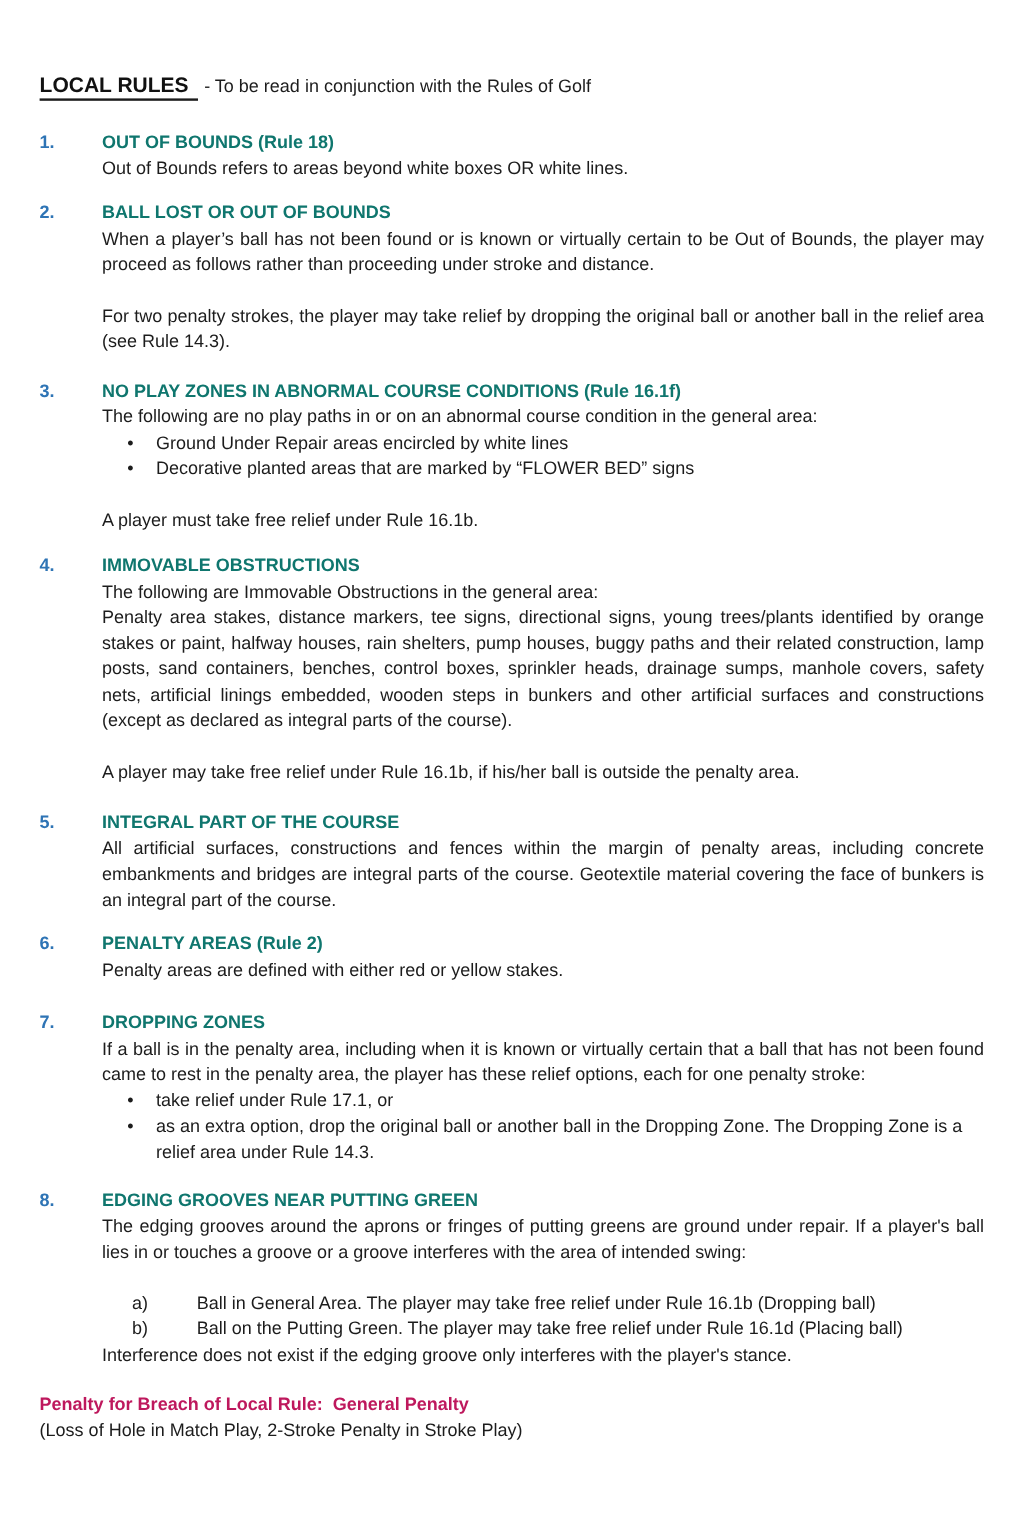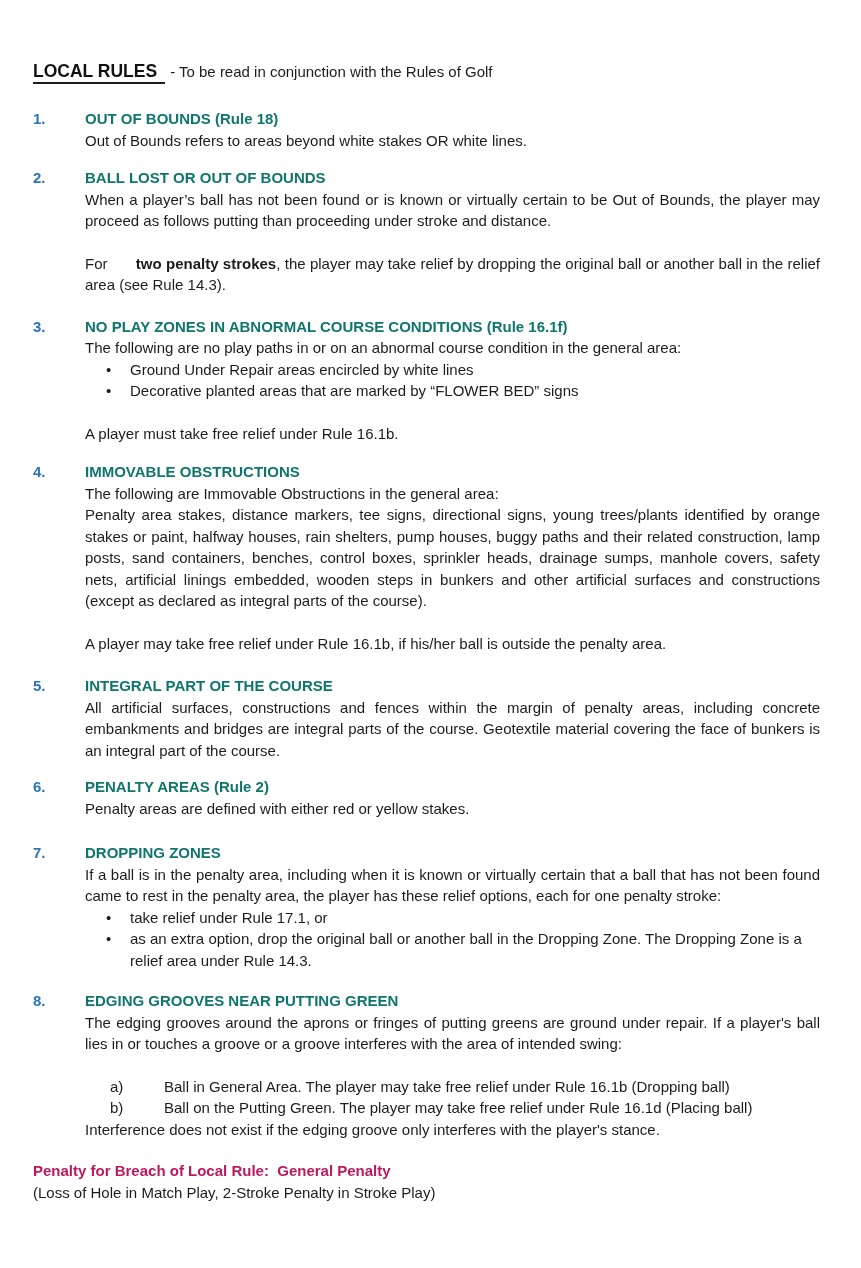--- a/index.html
+++ b/index.html
@@ -34,44 +34,44 @@
   .justify { text-align: justify; }
   p.gap { margin-top: 21px; }
   .bullet { display: flex; }
   .bullet .dot { flex: 0 0 24px; margin-left: 21px; }
   .bullet .txt { flex: 1; }
   .letter-item { display: flex; }
   .letter-item .lab { flex: 0 0 40px; margin-left: 25px; }
   .letter-item .txt { flex: 1; margin-left: 14px; }
   .footer { margin-top: 20px; }
   .footer-title { color: #be185d; font-weight: 700; white-space: pre-wrap; }
-  b { font-weight: 700; margin-left: 24px; }
+  b { font-weight: 400; }
 </style>
 </head>
 <body>
 
 <div class="page">
 
   <div class="title-row">
     <span class="t-main">LOCAL RULES</span><span class="t-rest">- To be read in conjunction with the Rules of Golf</span>
   </div>
 
   <div class="section" style="margin-top:24px">
     <div class="num">1.</div>
     <div class="content">
       <div class="heading">OUT OF BOUNDS (Rule 18)</div>
-      <p>Out of Bounds refers to areas beyond white stakes OR white lines.</p>
+      <p>Out of Bounds refers to areas beyond white boxes OR white lines.</p>
     </div>
   </div>
 
   <div class="section" style="margin-top:16px">
     <div class="num">2.</div>
     <div class="content">
       <div class="heading">BALL LOST OR OUT OF BOUNDS</div>
-      <p class="justify">When a player’s ball has not been found or is known or virtually certain to be Out of Bounds, the player may proceed as follows putting than proceeding under stroke and distance.</p>
+      <p class="justify">When a player’s ball has not been found or is known or virtually certain to be Out of Bounds, the player may proceed as follows rather than proceeding under stroke and distance.</p>
       <p class="justify gap"><span>For </span><b>two penalty strokes</b><span>, the player may take relief by dropping the original ball or another ball in the relief area (see Rule 14.3).</span></p>
     </div>
   </div>
 
   <div class="section" style="margin-top:20px">
     <div class="num">3.</div>
     <div class="content">
       <div class="heading">NO PLAY ZONES IN ABNORMAL COURSE CONDITIONS (Rule 16.1f)</div>
       <p>The following are no play paths in or on an abnormal course condition in the general area:</p>
       <div class="bullet">

